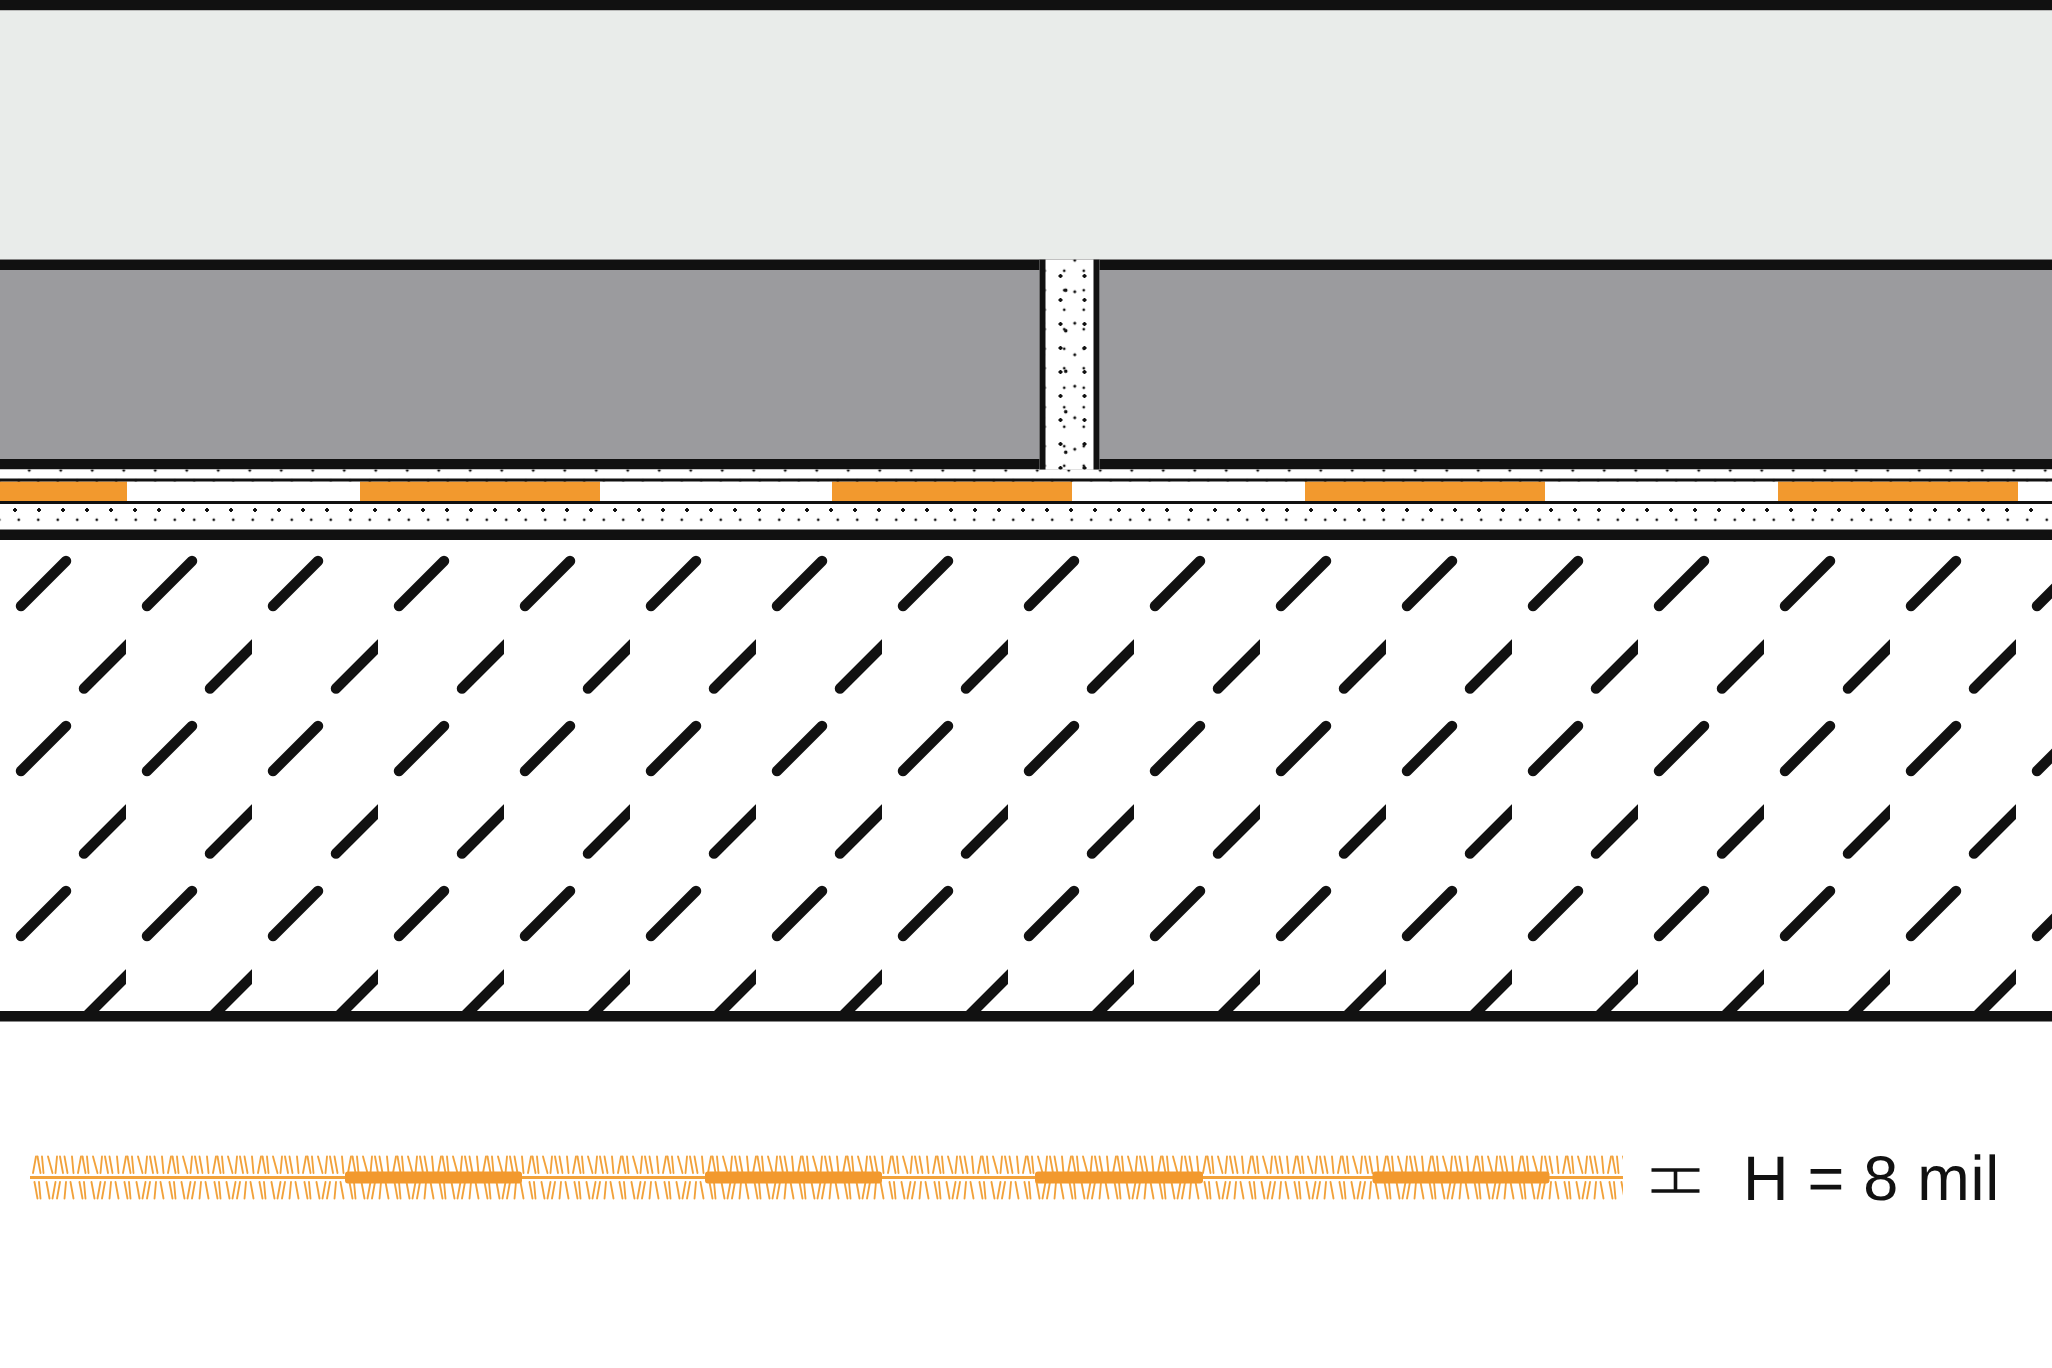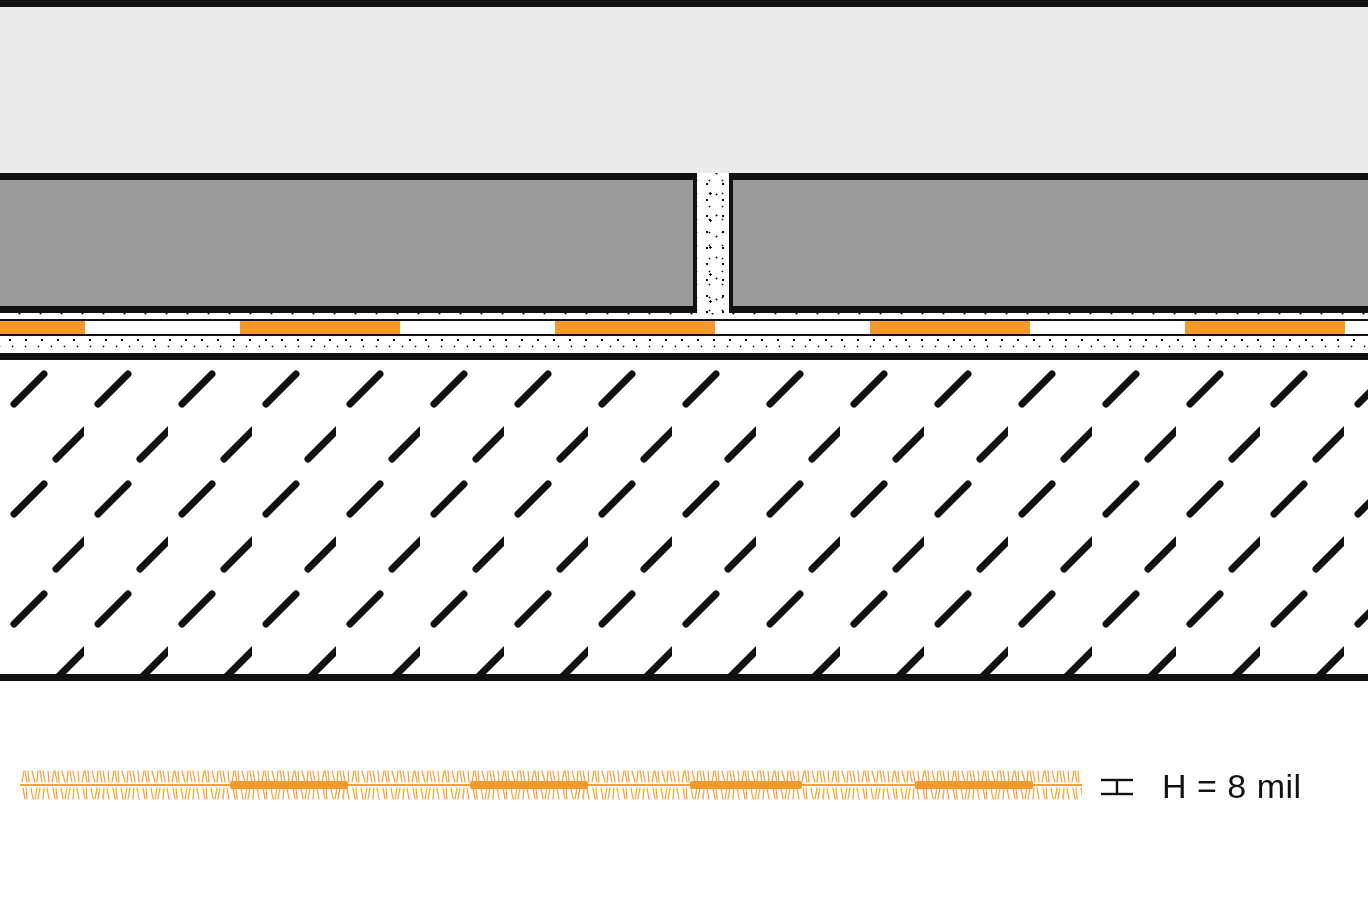--- a/index.html
+++ b/index.html
@@ -63,21 +63,21 @@
   .fleece-wrap{left:20px;top:768px;width:1062px;height:34px;}
   .fiber path{stroke:var(--c-fleece,#F2A23B);stroke-width:1.25;fill:none;stroke-linecap:round;}
   .fleece-core{stroke:var(--c-fleece,#F2A23B);stroke-width:2;}
   .fleece-bar{fill:var(--c-orange,#F2992E);}
 
   .dim-icon{left:1098px;top:776px;}
   .dim-icon line{stroke:var(--c-outline,#111);stroke-width:2.4;}
 
   .thickness-label{
     left:1162px;top:764px;height:44px;line-height:44px;
-    font-size:34px;color:var(--c-outline,#111);
+    font-size:42px;color:var(--c-outline,#111);
     white-space:nowrap;letter-spacing:0.5px;
   }
 </style>
 </head>
 <body>
 
 <div class="stage">
 
   <div class="abs hline" style="top:0;height:7px;"></div>
 

